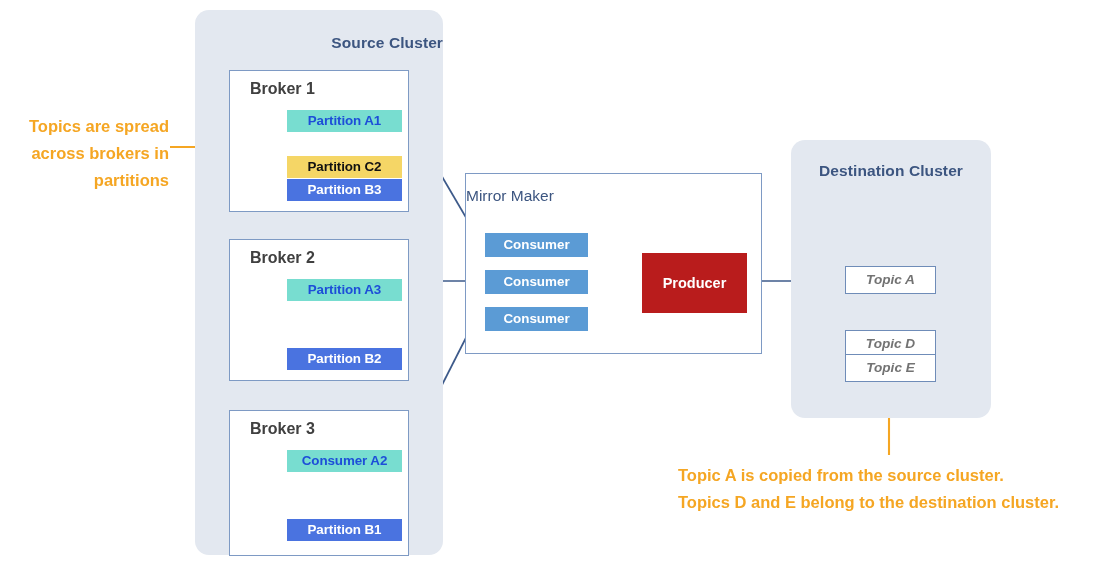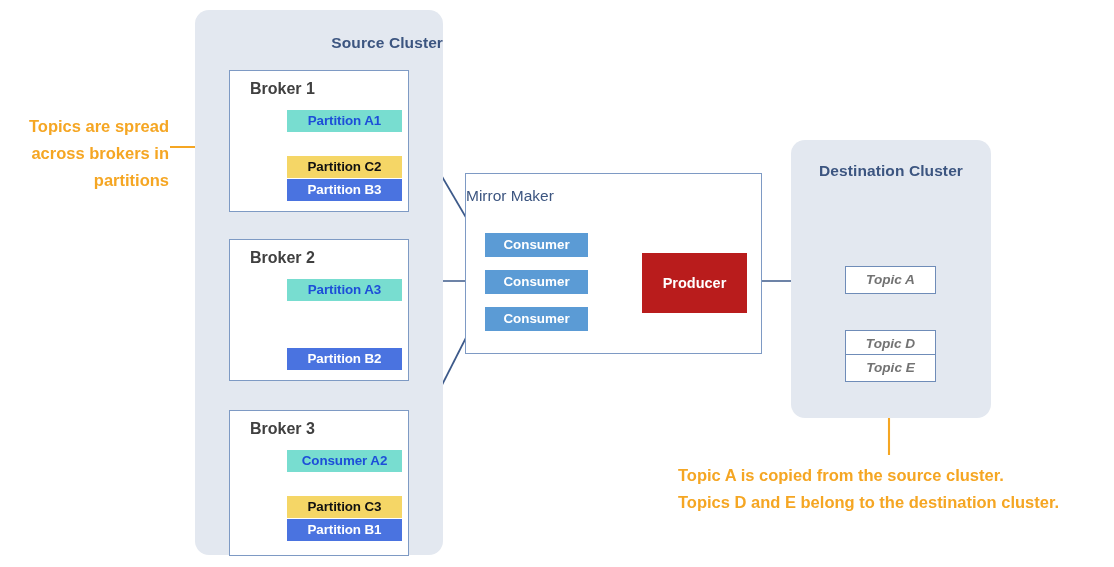--- a/index.html
+++ b/index.html
@@ -165,21 +165,20 @@
 
     <div class="broker-box" id="broker-2">
       <div class="broker-title">Broker 2</div>
       <div class="partition kind-a p-row-1">Partition A3</div>
       <div class="partition kind-b p-row-3">Partition B2</div>
     </div>
 
     <div class="broker-box" id="broker-3">
       <div class="broker-title">Broker 3</div>
       <div class="partition kind-a p-row-1">Consumer A2</div>
-      <div class="partition kind-c p-row-2">Partition C3</div>
       <div class="partition kind-b p-row-3">Partition B1</div>
     </div>
   </div>
 
   <div id="mirror-maker">
     <div class="mm-title">Mirror Maker</div>
     <div class="consumer-box" id="consumer-1">Consumer</div>
     <div class="consumer-box" id="consumer-2">Consumer</div>
     <div class="consumer-box" id="consumer-3">Consumer</div>
     <div id="producer-box">Producer</div>

